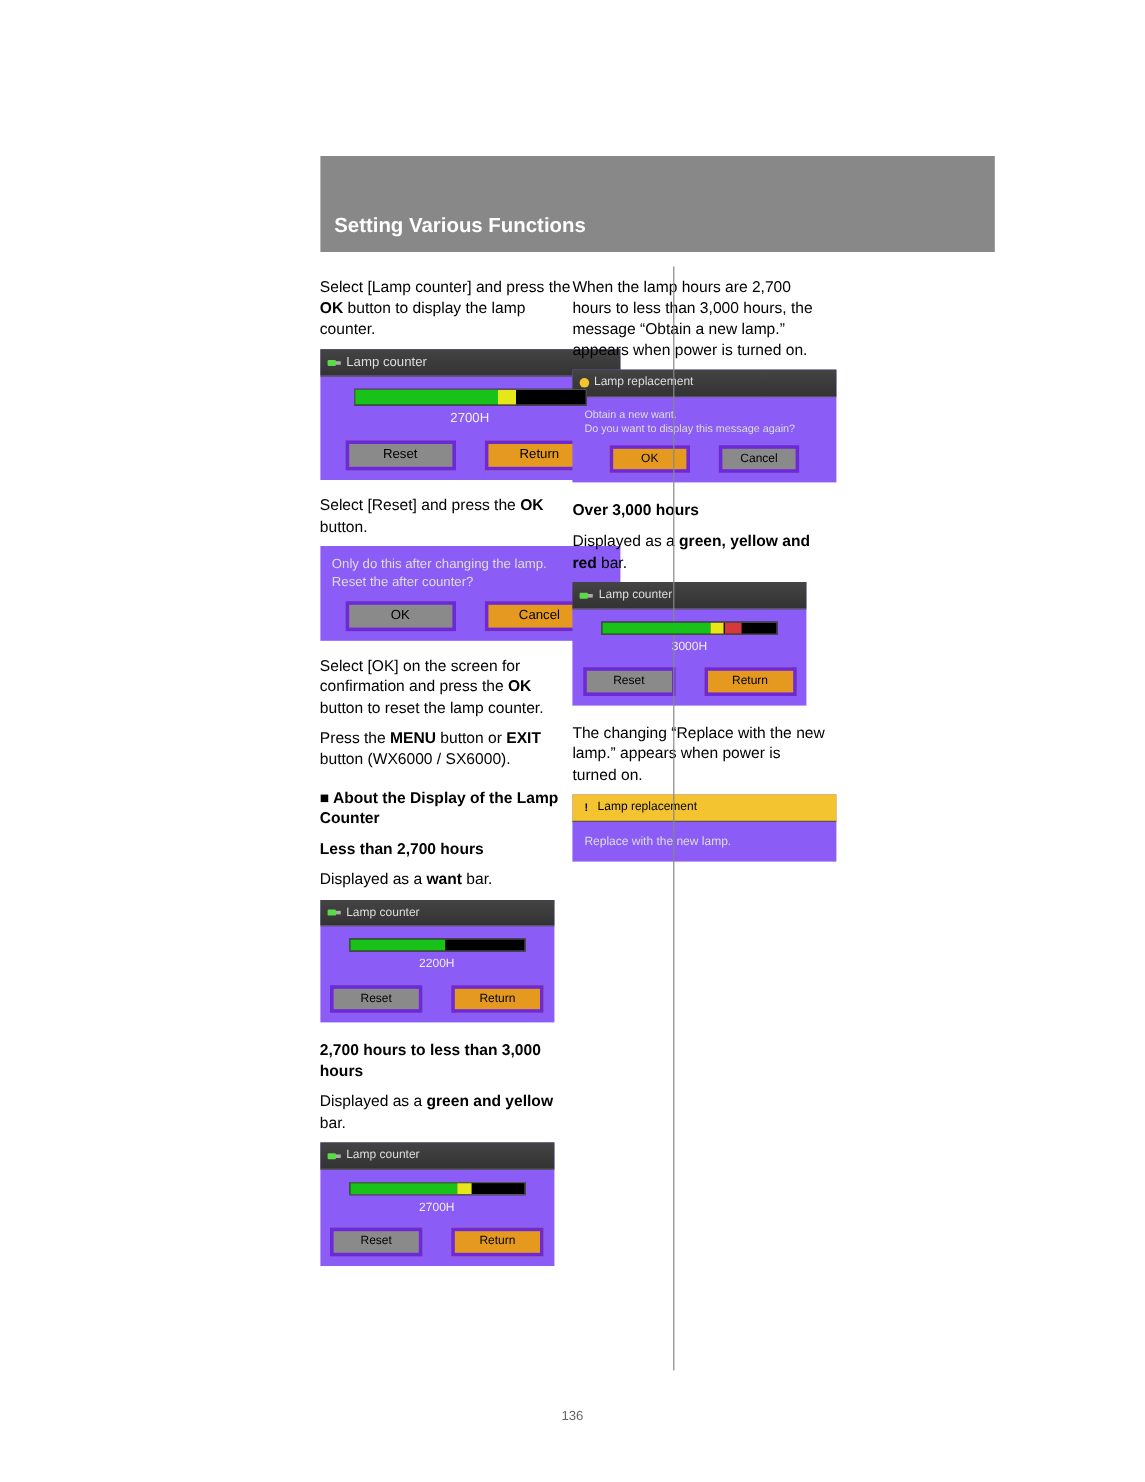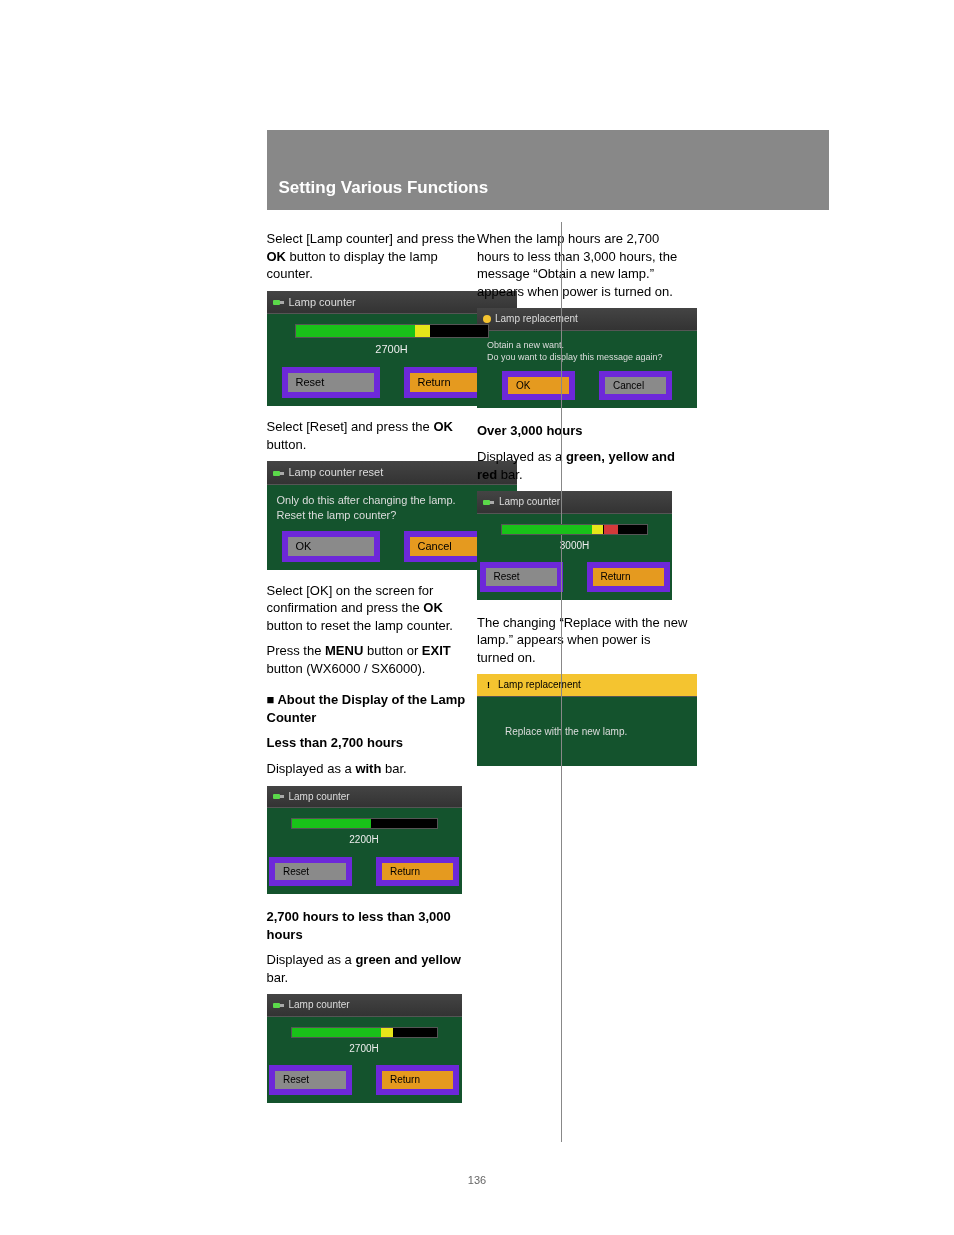--- a/index.html
+++ b/index.html
@@ -8,29 +8,29 @@
   .header-strip{position:absolute;left:196px;top:130px;width:562px;background:#888;height:80px}
   .header-title{position:absolute;left:12px;bottom:10px;color:#fff;font-weight:bold;font-size:17px}
   .cols{display:flex;margin-top:100px}
   .col{flex:1;min-width:0}
   .para{margin:0 0 8px 0}
   .sub-bold{font-weight:bold}
   .divider{position:absolute;left:490px;top:222px;width:1px;height:920px;background:#888}
   .page-num{position:absolute;left:0;right:0;bottom:47px;text-align:center;font-size:11px;color:#666}
 
   
-  .osd{background:#14532d;color:#ddd;font-size:11px;margin:4px 0 12px 0;box-sizing:border-box}
+  .osd{background:#8b5cf6;color:#ddd;font-size:11px;margin:4px 0 12px 0;box-sizing:border-box}
   .osd-title{background:linear-gradient(#444,#333);padding:4px 6px;border-bottom:1px solid #555;display:flex;align-items:center;gap:4px}
   .osd-body{padding:8px 10px;text-align:center}
   .osd-body-left{padding:8px 10px;text-align:left}
   .bar-outer{height:12px;background:#000;border:1px solid #555;margin:2px 18px;position:relative}
   .bar-seg{position:absolute;top:0;bottom:0}
   .hours{text-align:center;margin:4px 0 2px 0;color:#eee}
   .osd-btnrow{display:flex;justify-content:center;gap:24px;padding:0 0 8px 0}
-  .osd-btn{min-width:70px;padding:2px 8px;text-align:left;font-size:11px;border:6px solid #6d28d9}
+  .osd-btn{min-width:70px;padding:2px 8px;text-align:center;font-size:11px;border:3px solid #6d28d9}
   .btn-grey{background:#8a8a8a;color:#000}
   .btn-orange{background:#e59a1f;color:#000}
   .lamp-icon{width:12px;height:10px;display:inline-block;position:relative}
   .lamp-icon::before{content:"";position:absolute;left:0;top:3px;width:7px;height:5px;background:#5bd94a;border-radius:1px}
   .lamp-icon::after{content:"";position:absolute;left:7px;top:4px;width:4px;height:3px;background:#aaa}
   .warn-icon{width:11px;height:11px;border-radius:50%;background:#f4c430;display:inline-block;position:relative}
   .warn-icon::after{content:"!";position:absolute;left:0;right:0;top:-1px;text-align:center;font-size:9px;font-weight:bold;color:#000}
   .warn-dot{width:8px;height:8px;border-radius:50%;background:#f4c430;display:inline-block}
 
   
@@ -75,46 +75,42 @@
           <div class="osd-btn btn-grey">Reset</div>
           <div class="osd-btn btn-orange">Return</div>
         </div>
       </div>
 
       <p class="para">
         <span>Select [Reset] and press the </span><span class="sub-bold">OK</span><span> button.</span>
       </p>
 
       <div class="osd osd-large">
-        <div class="osd-title">
-          <span class="lamp-icon"></span>
-          <span>Lamp counter reset</span>
-        </div>
         <div class="osd-body-left">
           <div>Only do this after changing the lamp.</div>
-          <div>Reset the lamp counter?</div>
+          <div>Reset the after counter?</div>
         </div>
         <div class="osd-btnrow">
           <div class="osd-btn btn-grey">OK</div>
           <div class="osd-btn btn-orange">Cancel</div>
         </div>
       </div>
 
       <p class="para">
         <span>Select [OK] on the screen for confirmation and press the </span><span class="sub-bold">OK</span><span> button to reset the lamp counter.</span>
       </p>
       <p class="para">
         <span>Press the </span><span class="sub-bold">MENU</span><span> button or </span><span class="sub-bold">EXIT</span><span> button (WX6000 / SX6000).</span>
       </p>
 
       <p class="para sub-bold mt">■ <span>About the Display of the Lamp Counter</span></p>
 
       <p class="para sub-bold">Less than 2,700 hours</p>
       <p class="para">
-        <span>Displayed as a </span><span class="sub-bold">with</span><span> bar.</span>
+        <span>Displayed as a </span><span class="sub-bold">want</span><span> bar.</span>
       </p>
 
       <div class="osd osd-small">
         <div class="osd-title">
           <span class="lamp-icon"></span>
           <span>Lamp counter</span>
         </div>
         <div class="osd-body">
           <div class="bar-outer">
             <div class="bar-seg" style="left:0;width:55%;background:#19c219"></div>
@@ -195,21 +191,21 @@
         </div>
       </div>
 
       <p class="para mt">The changing “Replace with the new lamp.” appears when power is turned on.</p>
 
       <div class="osd osd-small" style="width:220px">
         <div class="osd-title" style="background:#f4c430;color:#000">
           <span class="warn-icon"></span>
           <span>Lamp replacement</span>
         </div>
-        <div class="osd-body-left" style="padding:28px">
+        <div class="osd-body-left" style="padding:10px">
           <div>Replace with the new lamp.</div>
         </div>
       </div>
 
     </div>
   </div>
 
   <div class="page-num">136</div>
 </div>
 

